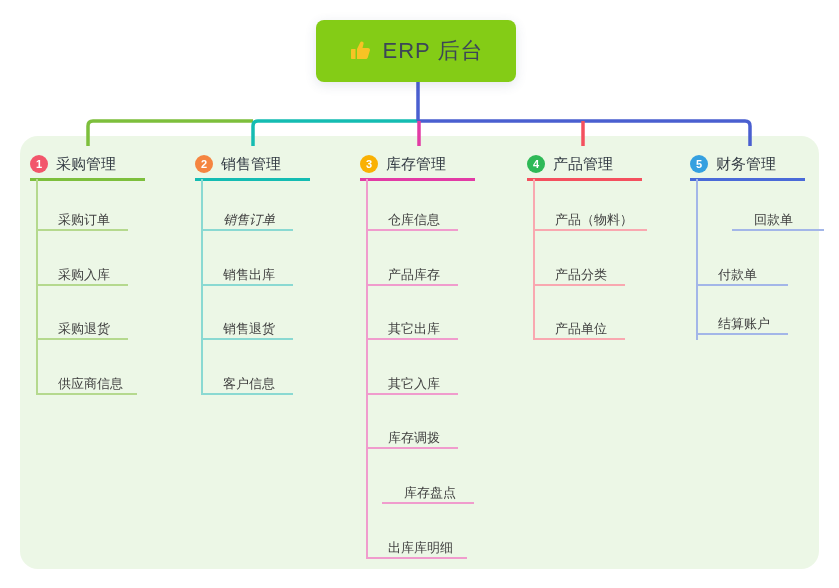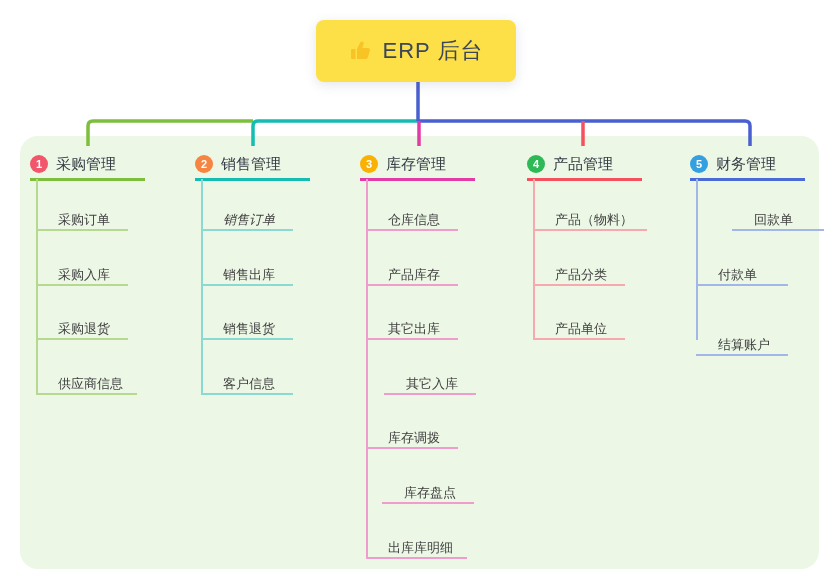--- a/index.html
+++ b/index.html
@@ -7,21 +7,21 @@
     width:839px;height:588px;position:relative;overflow:hidden;
     background:#ffffff;
     font-family:"Liberation Sans","DejaVu Sans",sans-serif;
   }
   .panel{
     position:absolute;left:20px;top:136px;width:799px;height:433px;
     border-radius:18px;
   }
   .root-node{
     position:absolute;left:316px;top:20px;width:200px;height:62px;
-    background:#fde047;border-radius:8px;
+    background:#84cc16;border-radius:8px;
     box-shadow:0 3px 12px rgba(60,80,120,.14);
     display:flex;align-items:center;justify-content:center;gap:10px;
     font-size:22px;color:#3c4657;font-weight:500;letter-spacing:1px;
     z-index:3;cursor:pointer;
   }
   .root-node .emoji-icon{display:flex;align-items:center;}
   svg.connectors{position:absolute;left:0;top:0;pointer-events:none;z-index:1;}
   .branch-header{
     position:absolute;top:150px;height:31px;box-sizing:border-box;
     display:flex;align-items:center;gap:8px;
@@ -92,21 +92,21 @@
   <div>
     <div class="branch-header" style="left: 360px; width: 115px; border-bottom-color: rgb(226, 59, 165);">
       <span class="badge" style="background: rgb(249, 177, 4);">3</span>
       <span class="branch-title">库存管理</span>
     </div>
     <div class="vline" style="left: 366px; top: 179px; height: 379.6px; background: rgb(240, 156, 205);"></div>
   </div>
 <div class="child-node" style="left: 366px; top: 199px; border-bottom-color: rgb(240, 156, 205);">仓库信息</div>
 <div class="child-node" style="left: 366px; top: 253.6px; border-bottom-color: rgb(240, 156, 205);">产品库存</div>
 <div class="child-node" style="left: 366px; top: 308.2px; border-bottom-color: rgb(240, 156, 205);">其它出库</div>
-<div class="child-node" style="left: 366px; top: 362.8px; border-bottom-color: rgb(240, 156, 205); margin-left: 18px;">其它入库</div>
+<div class="child-node" style="left: 366px; top: 362.8px; border-bottom-color: rgb(240, 156, 205);">其它入库</div>
 <div class="child-node" style="left: 366px; top: 417.4px; border-bottom-color: rgb(240, 156, 205);">库存调拨</div>
 <div class="child-node" style="left: 382px; top: 472px; border-bottom-color: rgb(240, 156, 205);">库存盘点</div>
 <div class="child-node" style="left: 366px; top: 526.6px; border-bottom-color: rgb(240, 156, 205); text-align: right;">出库库明细</div>
   <div>
     <div class="branch-header" style="left: 527px; width: 115px; border-bottom-color: rgb(244, 80, 94);">
       <span class="badge" style="background: rgb(46, 185, 86);">4</span>
       <span class="branch-title">产品管理</span>
     </div>
     <div class="vline" style="left: 533px; top: 179px; height: 161.2px; background: rgb(249, 168, 176);"></div>
   </div>
@@ -115,13 +115,13 @@
 <div class="child-node" style="left: 533px; top: 308.2px; border-bottom-color: rgb(249, 168, 176);">产品单位</div>
   <div>
     <div class="branch-header" style="left: 690px; width: 115px; border-bottom-color: rgb(74, 106, 216);">
       <span class="badge" style="background: rgb(53, 160, 224);">5</span>
       <span class="branch-title">财务管理</span>
     </div>
     <div class="vline" style="left: 696px; top: 179px; height: 161.2px; background: rgb(163, 182, 232);"></div>
   </div>
 <div class="child-node" style="left: 696px; top: 199px; border-bottom-color: rgb(163, 182, 232); margin-left: 36px;">回款单</div>
 <div class="child-node" style="left: 696px; top: 253.6px; border-bottom-color: rgb(163, 182, 232);">付款单</div>
-<div class="child-node" style="left: 696px; top: 324px; border-bottom-color: rgb(163, 182, 232);">结算账户</div>
+<div class="child-node" style="left: 696px; top: 303px; border-bottom-color: rgb(163, 182, 232);">结算账户</div>
 
 </body></html>

